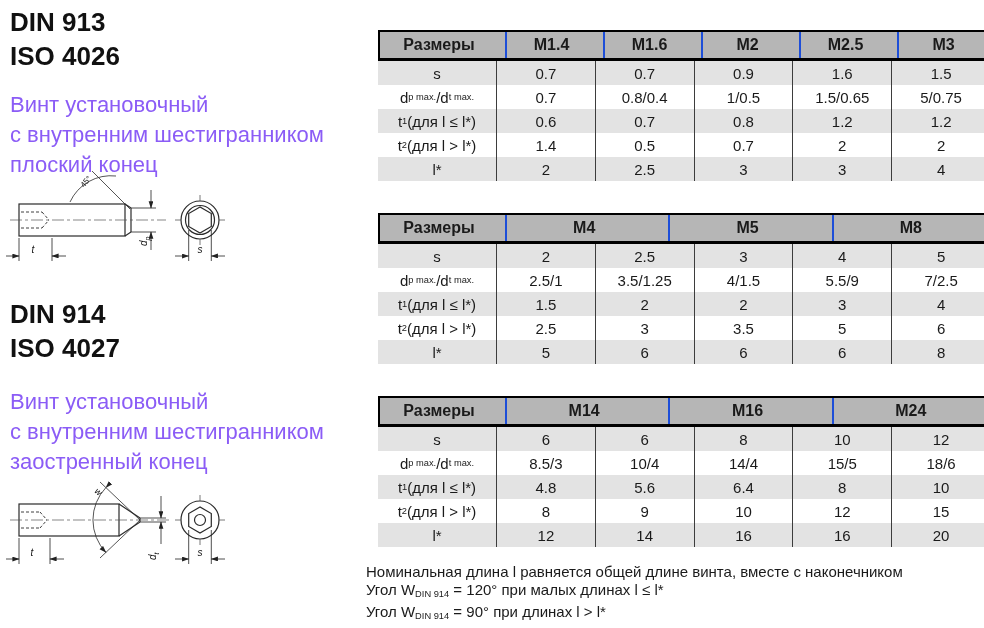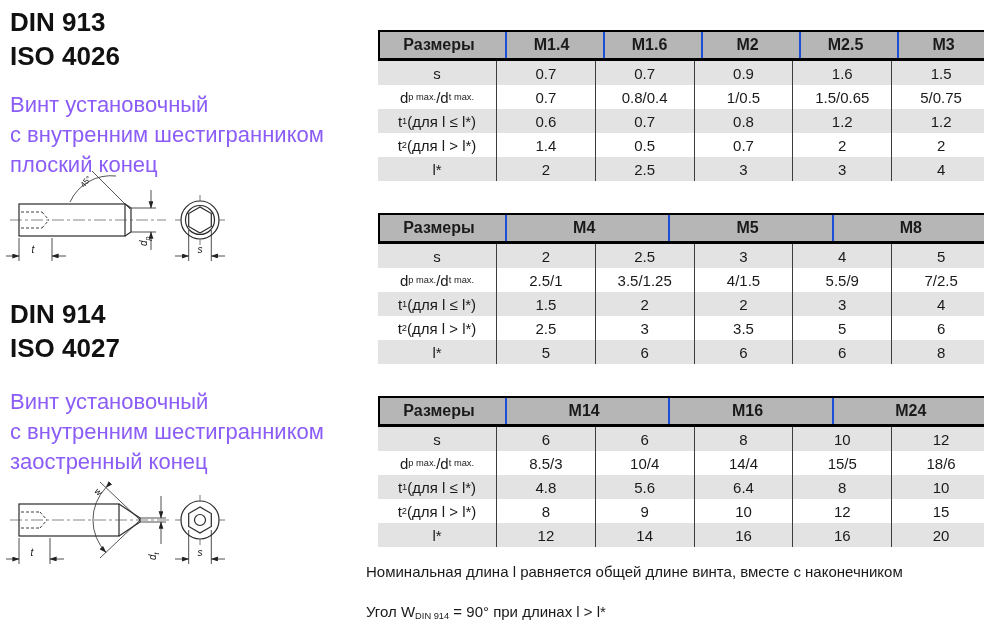--- a/index.html
+++ b/index.html
@@ -374,15 +374,16 @@
         </div>
         <div class="t-cell t-col">12</div>
         <div class="t-cell t-col">14</div>
         <div class="t-cell t-col">16</div>
         <div class="t-cell t-col">16</div>
         <div class="t-cell t-col">20</div>
       </div>
     </div>
 
   <div class="footnote" style="top:551px;margin-top:12px;"><span>Номинальная длина l равняется общей длине винта, вместе с наконечником</span></div>
+  <div class="footnote" style="top:581px;"><span>Угол W</span><sub>DIN 914</sub><span> = 120° при малых длинах l ≤ l*</span></div>
   <div class="footnote" style="top:603px;text-align:center;"><span>Угол W</span><sub>DIN 914</sub><span> = 90° при длинах l &gt; l*</span></div>
 
 </div>
 
 </body></html>

